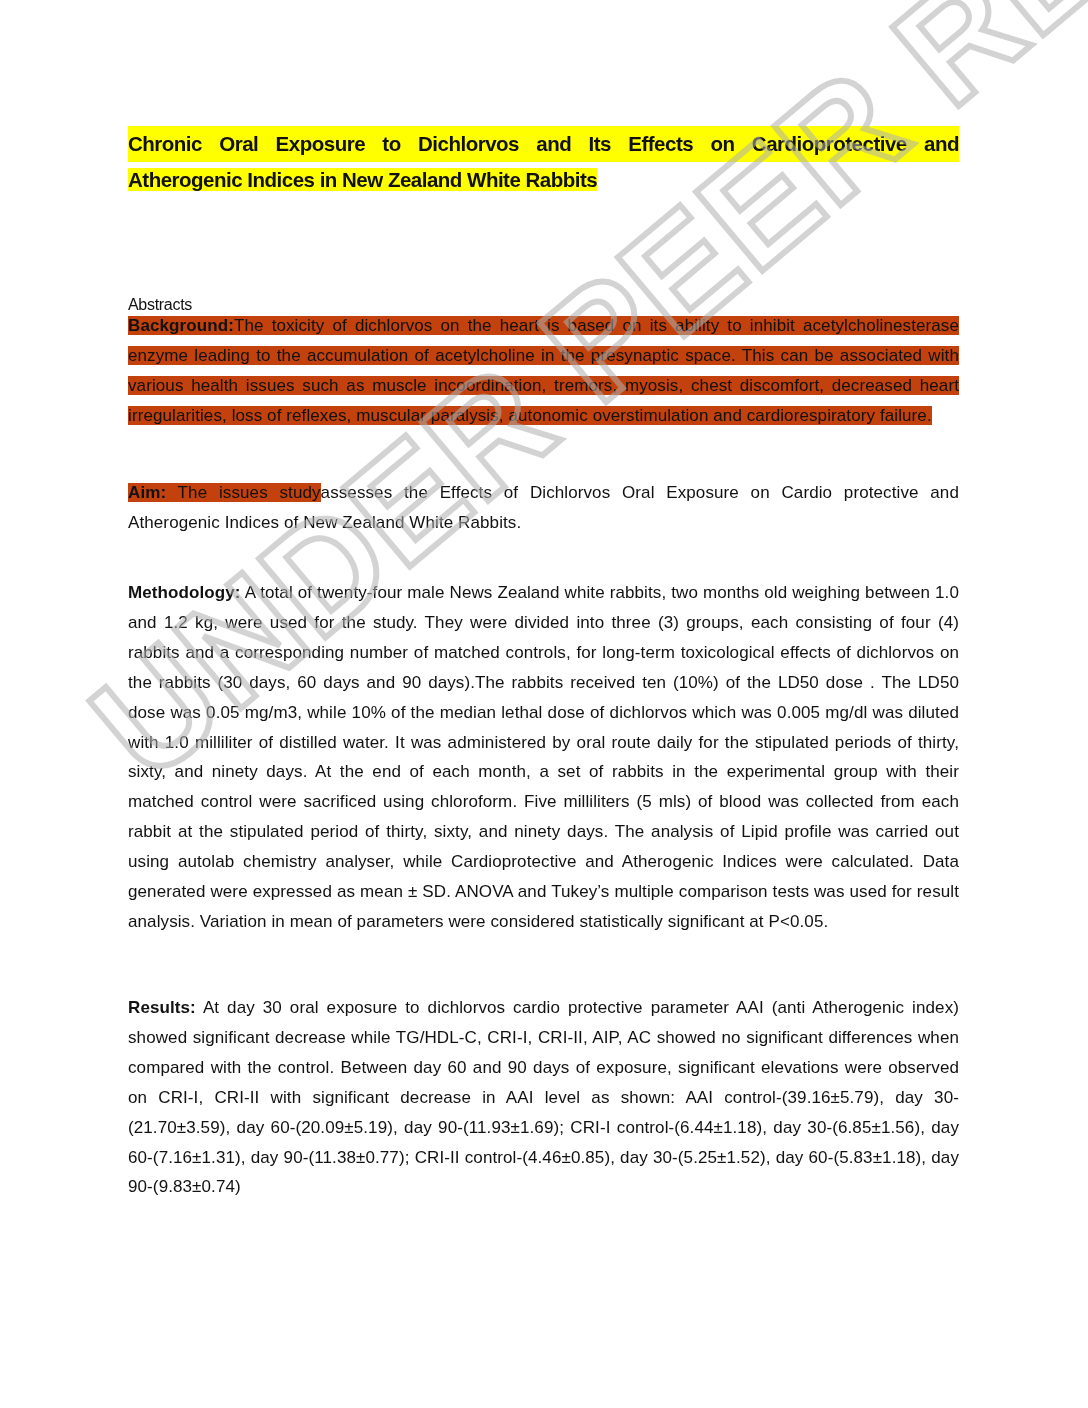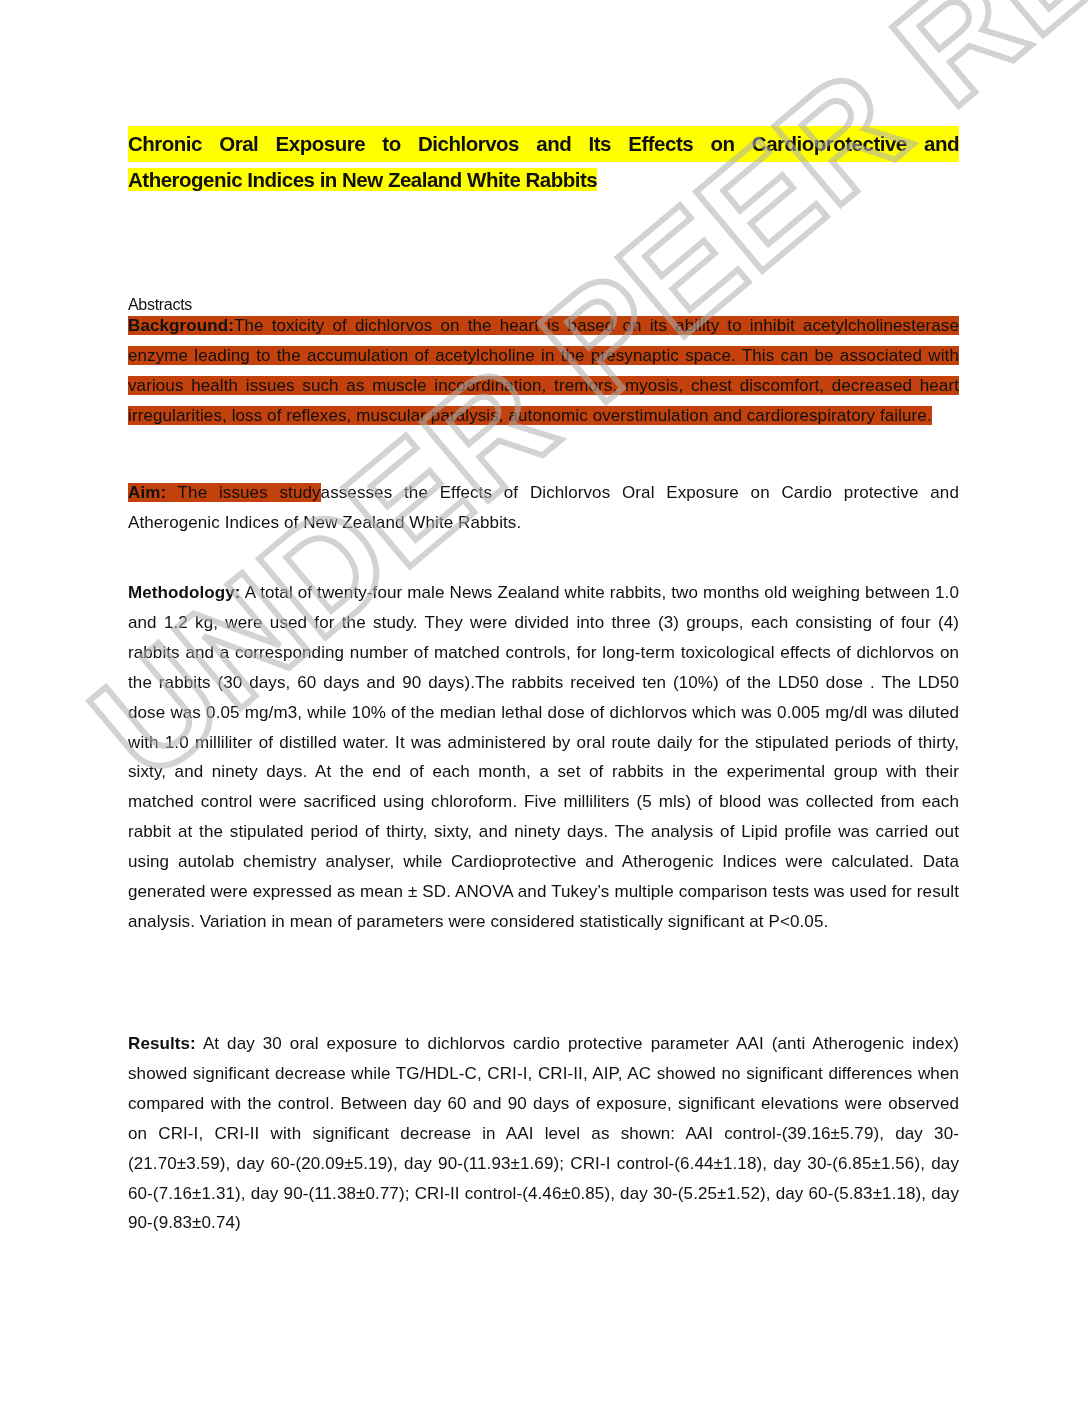--- a/index.html
+++ b/index.html
@@ -11,21 +11,21 @@
     .title .l1 { display: block; text-align: justify; text-align-last: justify; background: #ffff00; }
     .title .l2 { display: inline; background: #ffff00; }
     .heading { position: absolute; left: 0; top: 266px; font-weight: normal; font-size: 16px; letter-spacing: -0.3px; margin-top: 30px; }
     .para { position: absolute; left: 0; width: 831px; font-size: 17px; line-height: 29.9px;
       text-align: justify; letter-spacing: 0.1px; }
     .para .lbl { font-weight: bold; }
     .hl { background: #c2410c; }
     #bg { top: 311px; }
     #aim { top: 478px; }
     #meth { top: 578px; }
-    #res { top: 993px; margin-top: 36px; }
+    #res { top: 993px; }
     .watermark { position: absolute; left: 60px; top: 680px; transform-origin: 0 0;
       transform: rotate(-40deg); font-family: "Liberation Sans", sans-serif; font-weight: bold;
       font-size: 150px; letter-spacing: 2px; color: transparent;
       -webkit-text-stroke: 6px rgba(175,175,175,0.55); white-space: nowrap; pointer-events: none; z-index: 2; }
     .content { position: relative; z-index: 1; }
   </style>
 </head>
 <body>
 
 <div class="watermark">UNDER PEER REVIEW</div>

